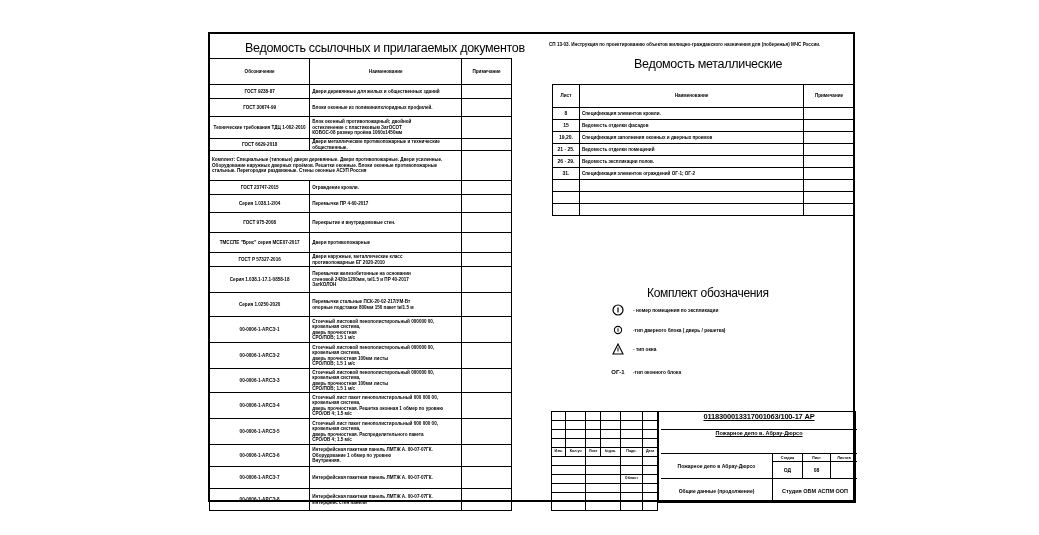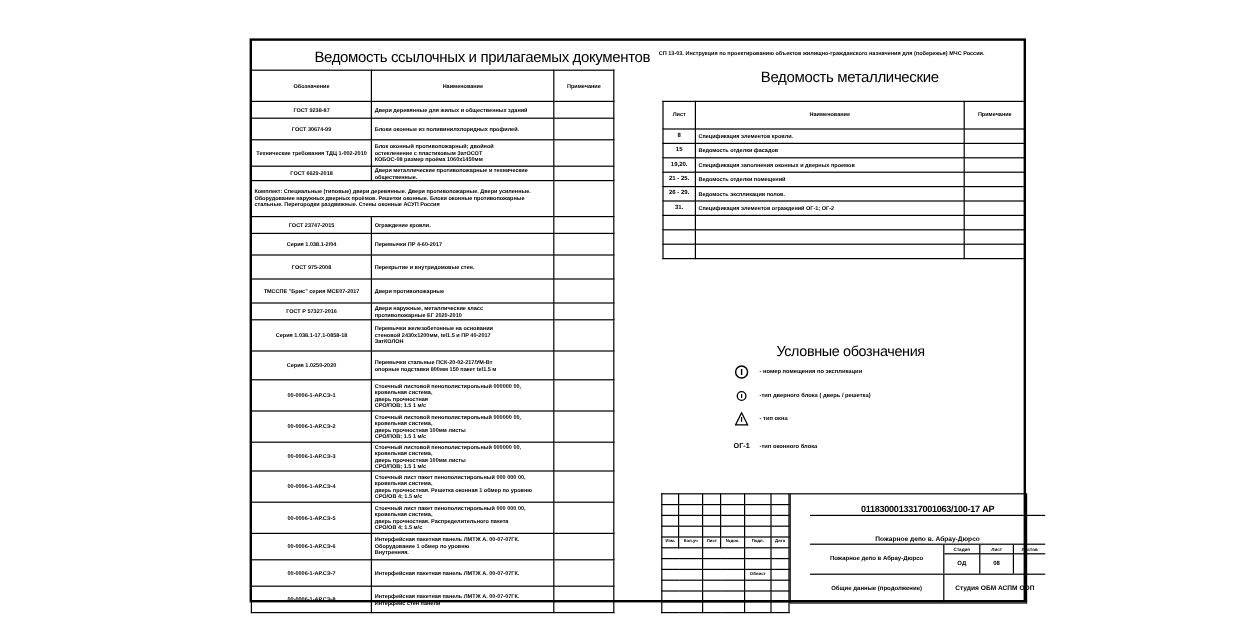--- a/index.html
+++ b/index.html
@@ -1,21 +1,21 @@
 <!DOCTYPE html>
 <html><head>
 <meta charset="utf-8">
 <style>
   html, body { margin:0; padding:0; background:#fff; }
   body { width:1039px; height:535px; position:relative; overflow:hidden;
          font-family:"Liberation Sans", sans-serif; color:#000; }
   .sheet { position:absolute; left:208px; top:32px; width:647px; height:470px;
            border:2px solid #000; box-sizing:border-box; }
   .abs { position:absolute; }
-  .title-left { left:262px; top:41px; font-size:12.5px; letter-spacing:-0.3px; }
+  .title-left { left:245px; top:41px; font-size:12.5px; letter-spacing:-0.3px; }
   .title-right { left:634px; top:57px; font-size:12.5px; letter-spacing:-0.3px; }
   .ref-line { left:549px; top:42px; font-size:4.6px; font-weight:bold; white-space:nowrap; }
 
   table { border-collapse:collapse; }
   td, th { border:1.4px solid #000; font-size:4.6px; font-weight:bold; padding:0 2px;
            line-height:5.5px; vertical-align:middle; }
   th { font-weight:bold; text-align:center; }
 
   .ltable { position:absolute; left:209px; top:58px; width:303px; }
   .ltable td.c1 { text-align:center; width:96px; }
@@ -29,21 +29,21 @@
 
   .legend-title { left:647px; top:286px; font-size:12px; letter-spacing:-0.3px; }
   .legend-row { position:absolute; left:608px; height:12px; display:flex; align-items:center; }
   .legend-sym { width:20px; display:flex; justify-content:center; align-items:center; font-size:6px; font-weight:bold; }
   .legend-text { margin-left:5px; font-size:4.8px; font-weight:bold; white-space:nowrap; }
 
   .stamp { position:absolute; left:551px; top:411px; width:305px; height:92px; }
   .stamp-grid { position:absolute; left:0; top:0; width:107px; height:92px; border-collapse:collapse; }
   .stamp-grid td { border:1.2px solid #000; padding:0; font-size:3.6px; height:8px; text-align:center; }
   .stamp-right { position:absolute; left:107px; top:0; width:198px; height:92px; border:1.5px solid #000; box-sizing:border-box; }
-  .sr-row { position:absolute; left:16px; width:100%; border-bottom:1.5px solid #000; box-sizing:border-box; display:flex; align-items:flex-end; justify-content:center; }
+  .sr-row { position:absolute; left:2px; width:100%; border-bottom:1.5px solid #000; box-sizing:border-box; display:flex; align-items:flex-start; justify-content:center;text-decoration:underline; }
   .code { font-size:7.5px; font-weight:bold; letter-spacing:-0.2px; }
   .obj { font-size:5.5px; font-weight:bold; }
   .cell { position:absolute; border-right:1.5px solid #000; box-sizing:border-box; display:flex; align-items:center; justify-content:center; font-size:5px; font-weight:bold; text-align:center; }
 </style>
 </head>
 <body>
 
 <div class="sheet"></div>
 
 <div class="abs title-left">Ведомость ссылочных и прилагаемых документов</div>
@@ -228,21 +228,21 @@
         <td class="s3"></td>
       </tr>
       <tr style="height: 12px;">
         <td class="s1"></td>
         <td class="s2"></td>
         <td class="s3"></td>
       </tr>
     </tbody>
 </table>
 
-<div class="abs legend-title">Условные обозначения</div>
+<div class="abs legend-title">Комплект обозначения</div>
 <div class="legend-row" style="top:304px">
   <span class="legend-sym">
     <svg width="12" height="12">
         <circle cx="6" cy="6" r="5" fill="none" stroke="#000" stroke-width="1.2"></circle>
         <line x1="6" y1="3.5" x2="6" y2="8.5" stroke="#000" stroke-width="1.2"></line>
       </svg>
   </span>
   <span class="legend-text">- номер помещения по экспликации</span>
 </div>
 <div class="legend-row" style="top:324px">

